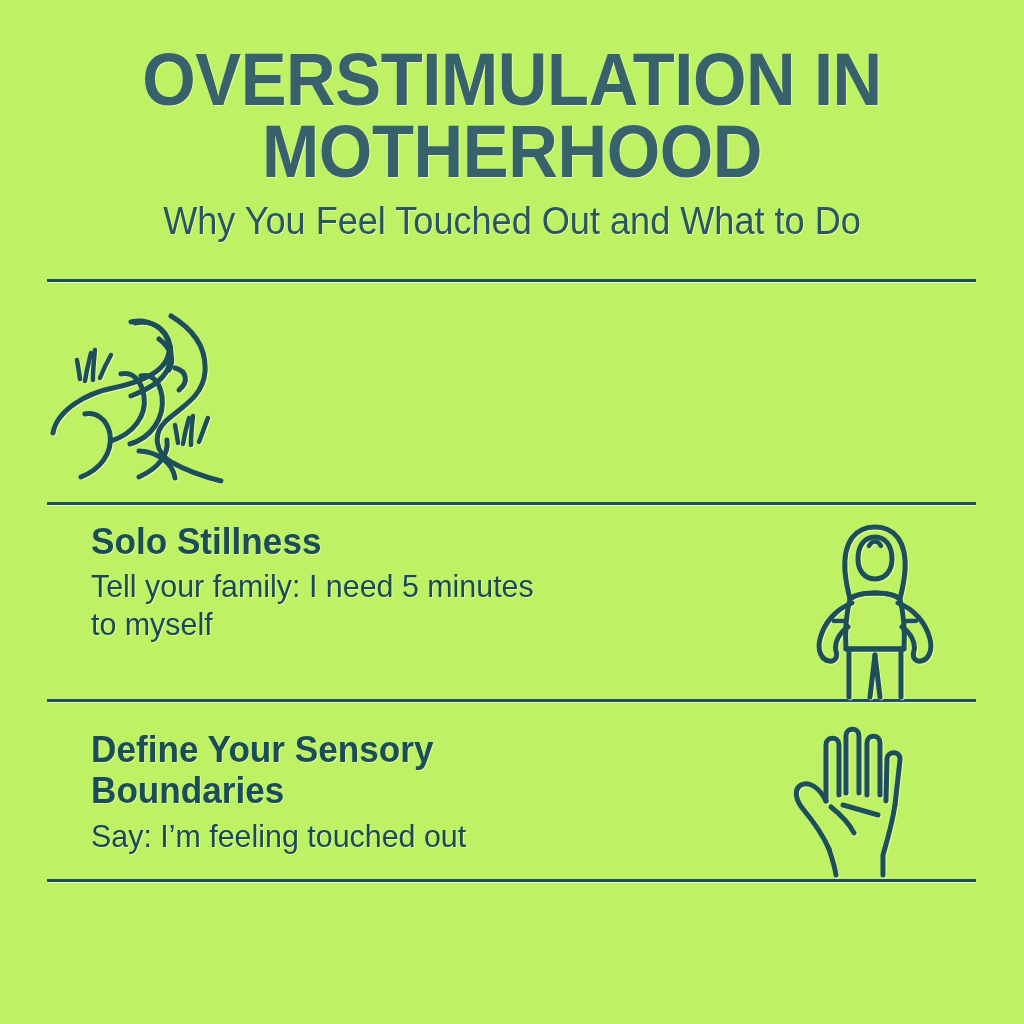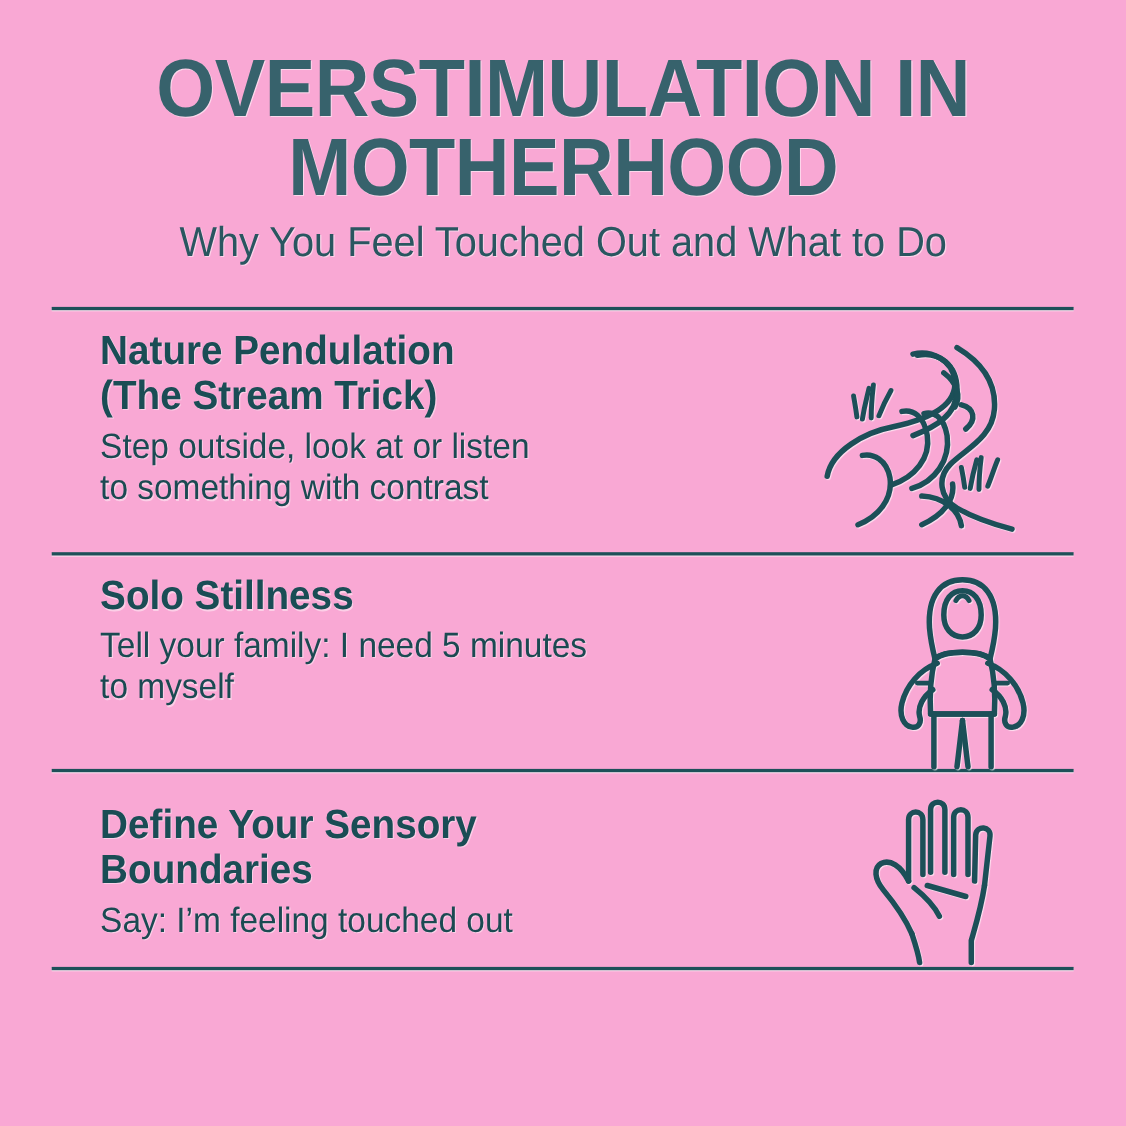--- a/index.html
+++ b/index.html
@@ -12,21 +12,21 @@
     background: #f2ebe0;
     font-family: "Liberation Sans", sans-serif;
     overflow: hidden;
     position: relative;
   }
   #poster {
     position: absolute;
     inset: 0;
     width: 1024px;
     height: 1024px;
-    background: #f9a8d4;
+    background: #bef264;
   }
 
   
   .header {
     position: absolute;
     left: 0;
     top: 0;
     width: 1024px;
     text-align: center;
   }
@@ -147,26 +147,20 @@
     <h1 class="title">Overstimulation in Motherhood</h1>
     <p class="subtitle">Why You Feel Touched Out and What to Do</p>
   </div>
 
   <div class="divider d1"></div>
   <div class="divider d2"></div>
   <div class="divider d3"></div>
   <div class="divider d4"></div>
 
   <div class="section s1">
-    <div class="sec-text">
-      <h2 class="sec-heading">Nature Pendulation
-(The Stream Trick)</h2>
-      <p class="sec-body">Step outside, look at or listen
-to something with contrast</p>
-    </div>
     <div class="sec-icon">
       <svg width="230" height="195" viewBox="0 0 230 195">
 
         <path class="ico" d="M6 141
                              C 10 118, 40 101, 66 96
                              C 104 88, 124 74, 122 54
                              C 120 35, 100 26, 84 30"></path>
 
         <path class="ico" d="M34 185
                              C 52 178, 66 162, 63 142

